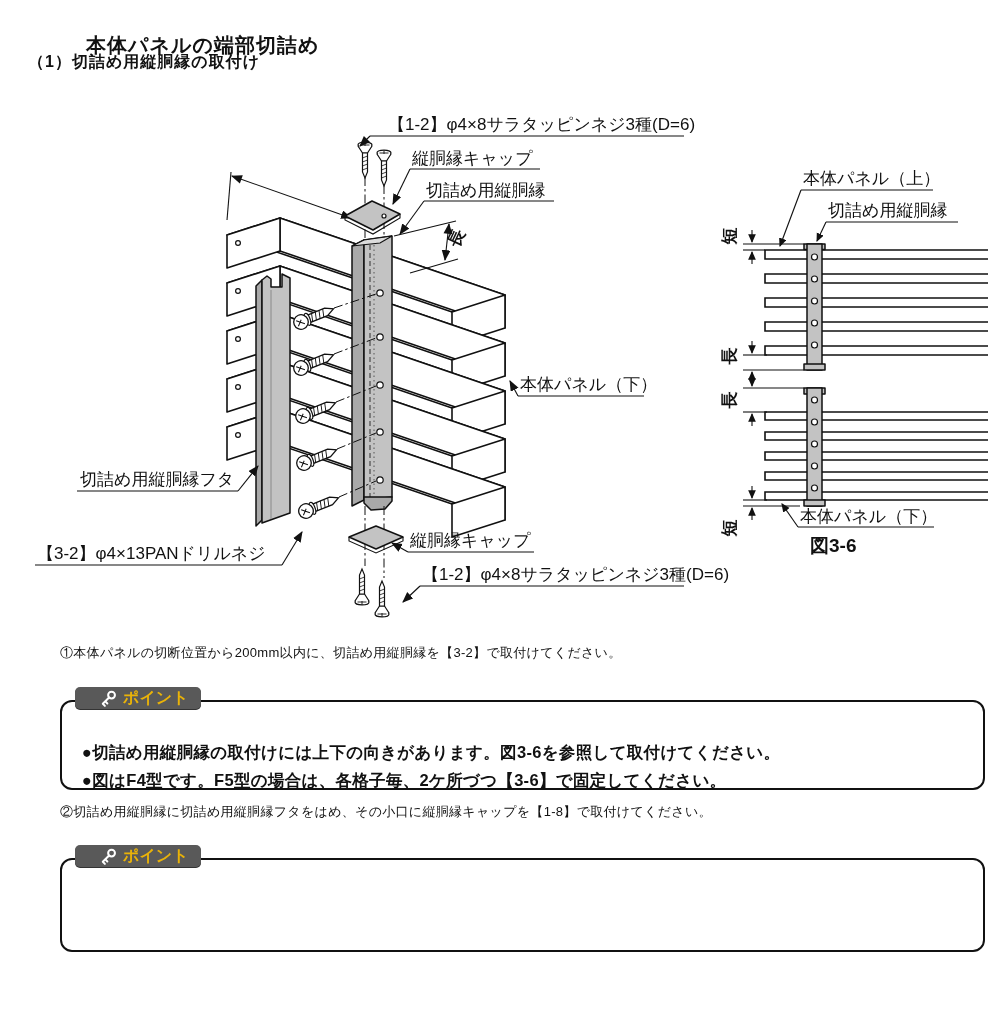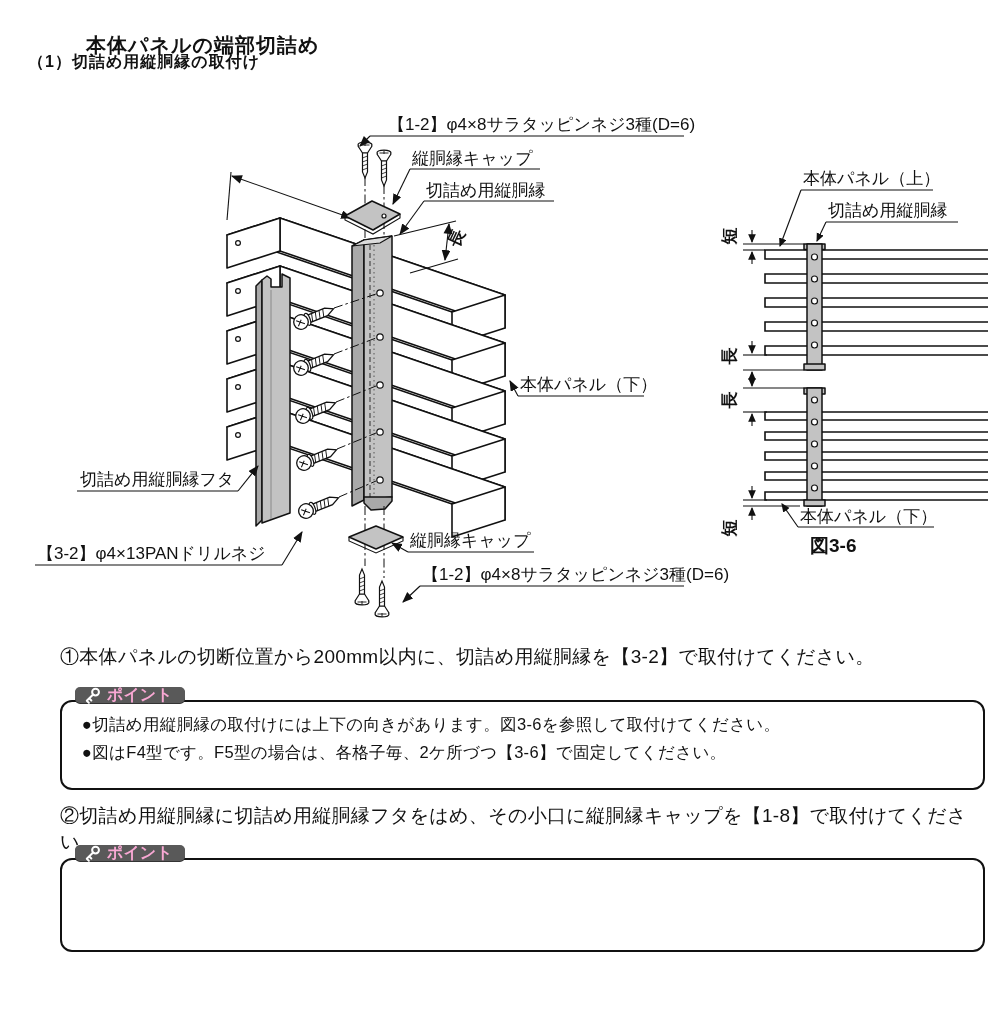--- a/index.html
+++ b/index.html
@@ -5,25 +5,25 @@
   html,body{margin:0;padding:0;background:#fff;}
   body{width:1000px;height:1013px;position:relative;font-family:"Liberation Sans",sans-serif;color:#111;}
   .page{position:absolute;inset:0;background:#fff;overflow:hidden;}
   .title{position:absolute;left:86px;top:8px;font-size:20px;font-weight:bold;letter-spacing:1px;margin-top:24px;}
   .subtitle{position:absolute;left:28px;top:52px;font-size:16px;font-weight:bold;letter-spacing:1px;}
   svg{position:absolute;overflow:visible;}
   svg text{font-family:"Liberation Sans",sans-serif;fill:#111;}
   .lbl{font-size:17px;}
   .dim{font-size:17px;font-weight:bold;}
   .cap{font-size:19px;font-weight:bold;}
-  .step{position:absolute;left:60px;width:930px;font-size:19px;letter-spacing:.3px;}
+  .step{position:absolute;left:60px;width:930px;font-size:13px;letter-spacing:.3px;}
   .pointbox{position:absolute;left:60px;width:921px;border:2px solid #111;border-radius:12px;background:#fff;}
-  .pointtab{position:absolute;left:13px;top:-15px;height:16px;background:#595959;border-radius:5px;display:flex;align-items:center;gap:5px;padding:0 12px 0 8px;color:#f9a8d4;font-size:16px;font-weight:bold;box-shadow:0 1px 0 #333;}
+  .pointtab{position:absolute;left:13px;top:-15px;height:22px;background:#595959;border-radius:5px;display:flex;align-items:center;gap:5px;padding:0 12px 0 24px;color:#eab308;font-size:16px;font-weight:bold;box-shadow:0 1px 0 #333;}
   .pointtab svg{position:static;width:19px;height:19px;}
-  .pitems{padding:8px 14px 0 20px;}
+  .pitems{padding:36px 14px 0 20px;font-weight:bold;}
   .pitem{font-size:16.5px;line-height:28px;letter-spacing:.3px;}
   .thin{stroke:#111;stroke-width:1.1;fill:none;}
   .med{stroke:#111;stroke-width:1.6;fill:none;}
   .wfill{fill:#fff;stroke:#111;stroke-width:1.6;stroke-linejoin:round;}
   .gfill{fill:#c3c3c3;stroke:#111;stroke-width:1.5;stroke-linejoin:round;}
   .g2fill{fill:#a9a9a9;stroke:#111;stroke-width:1.5;stroke-linejoin:round;}
   .hole{fill:#fff;stroke:#111;stroke-width:1.2;}
   .dashdot{stroke:#111;stroke-width:1;fill:none;stroke-dasharray:9 3 2.5 3;}
   .hidden-edge{stroke:#333;stroke-width:1;fill:none;stroke-dasharray:5 3;}
 </style>

